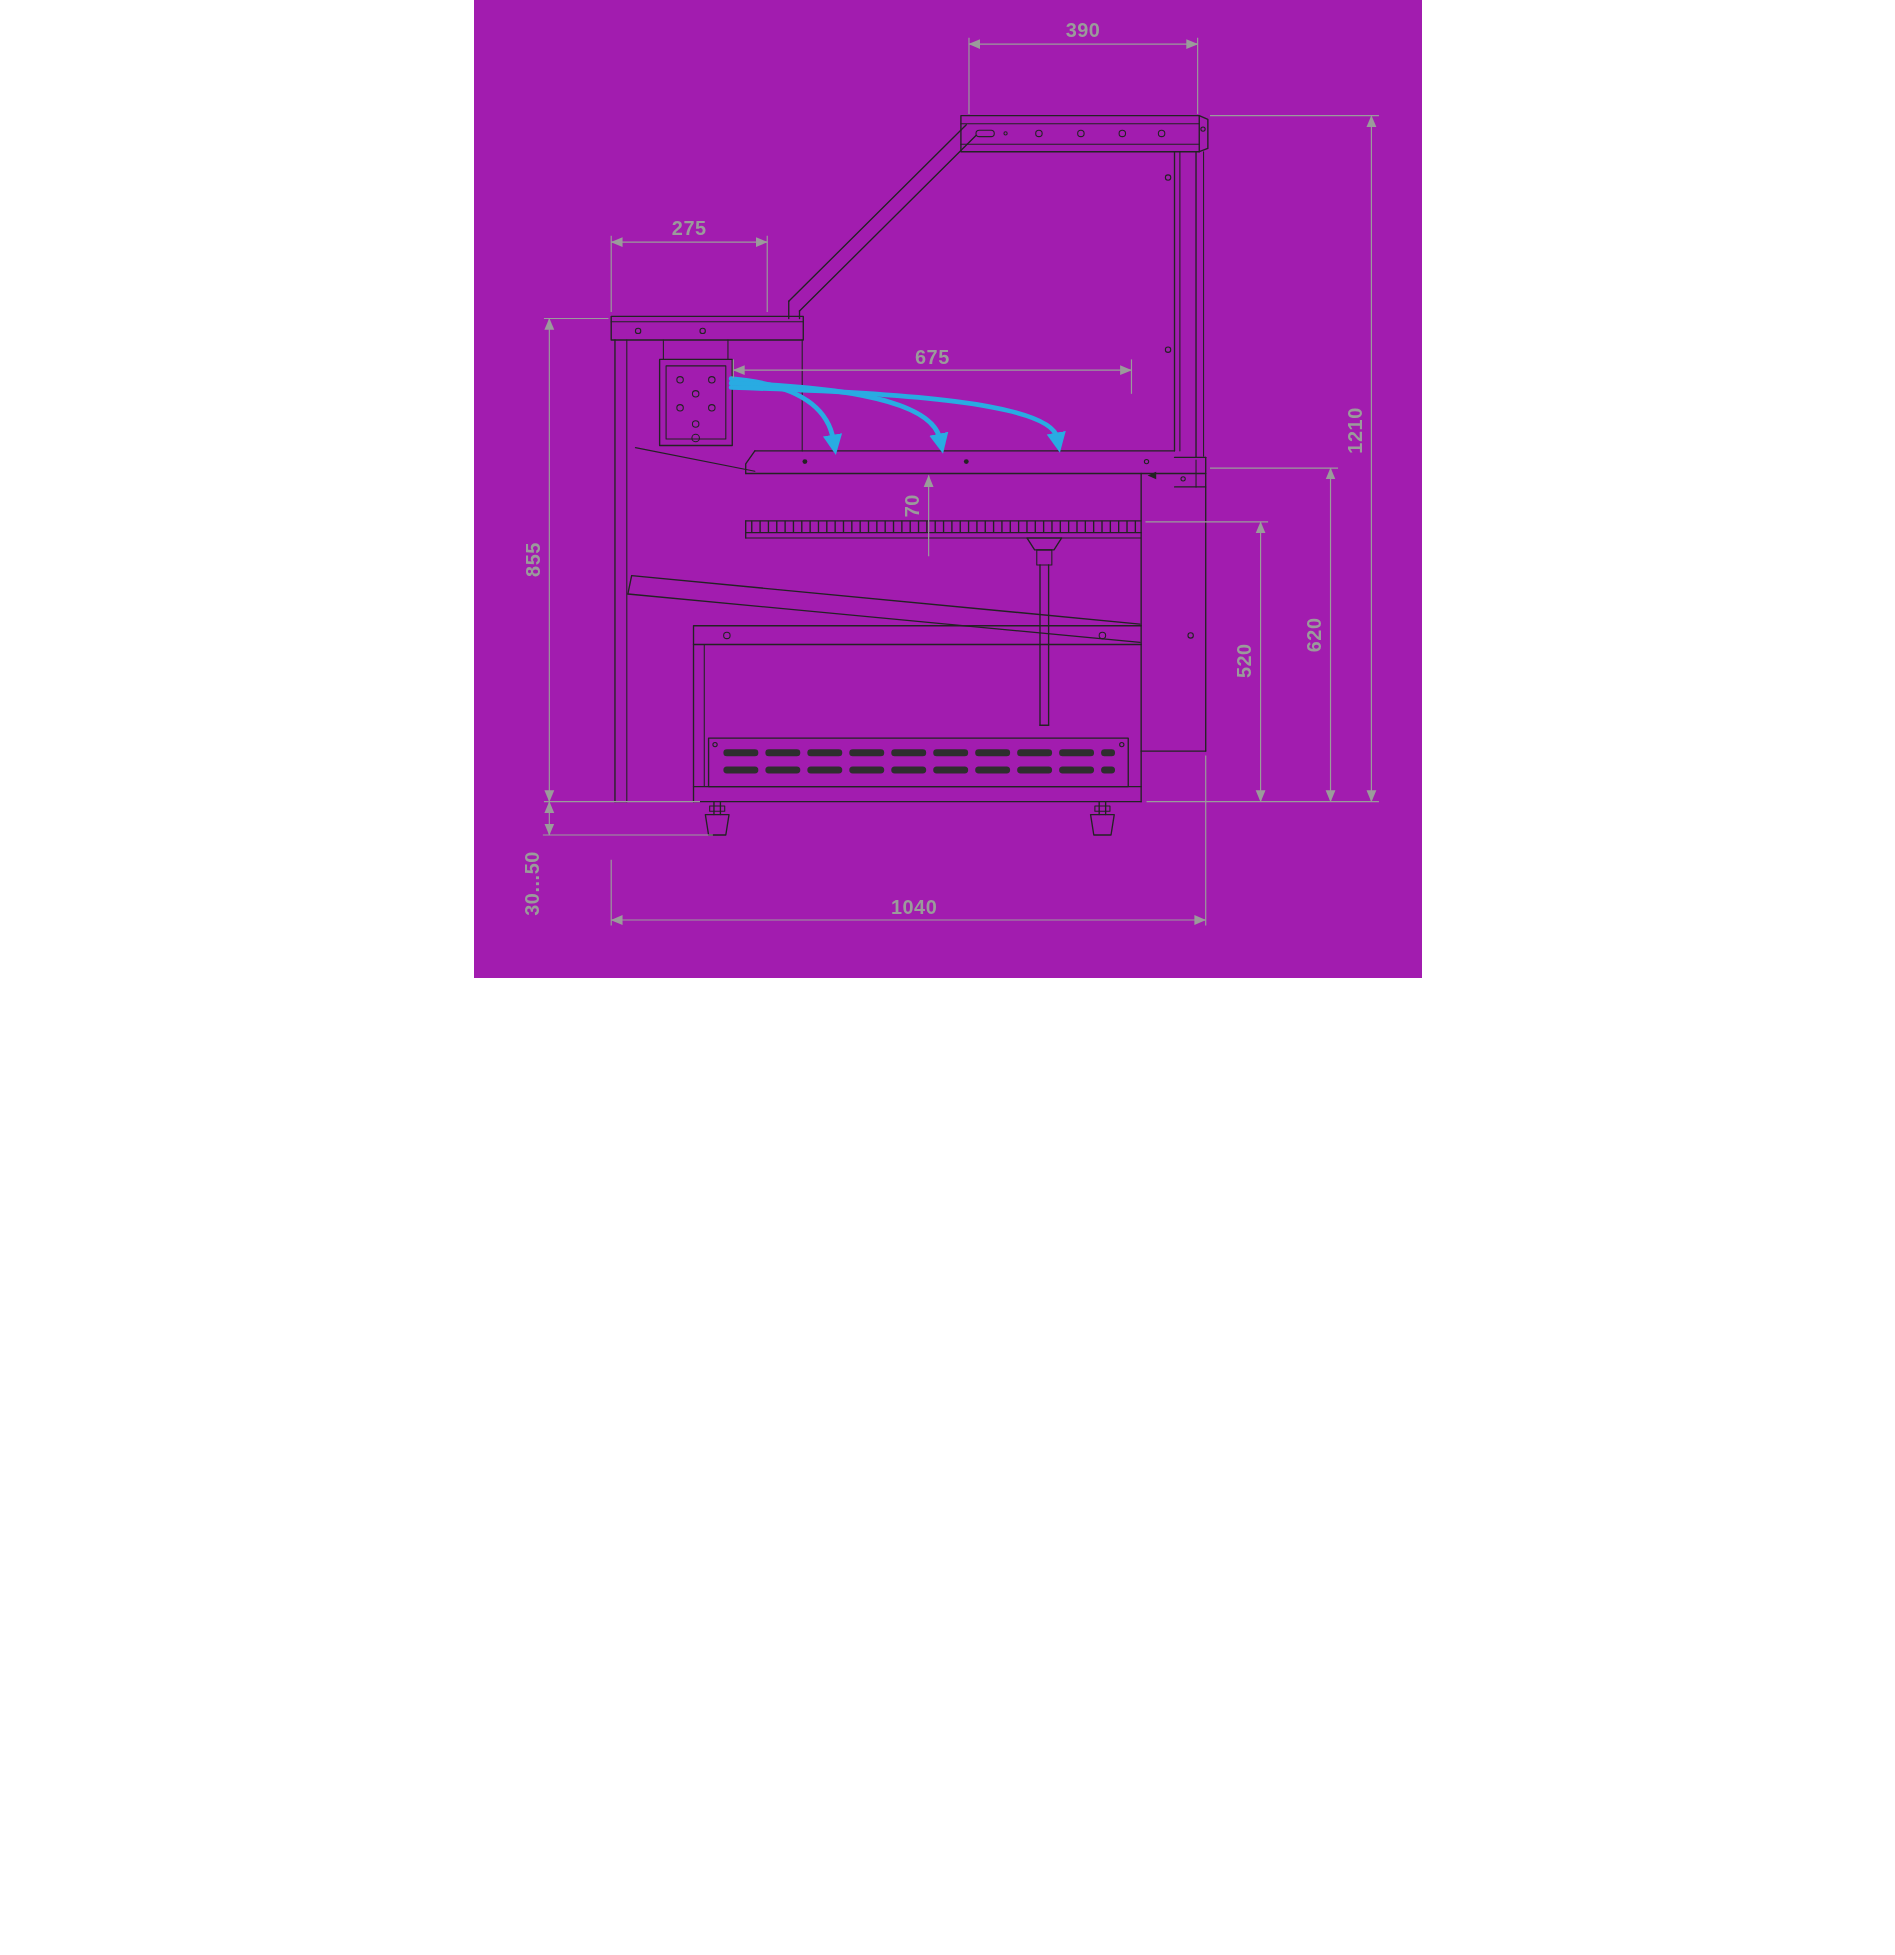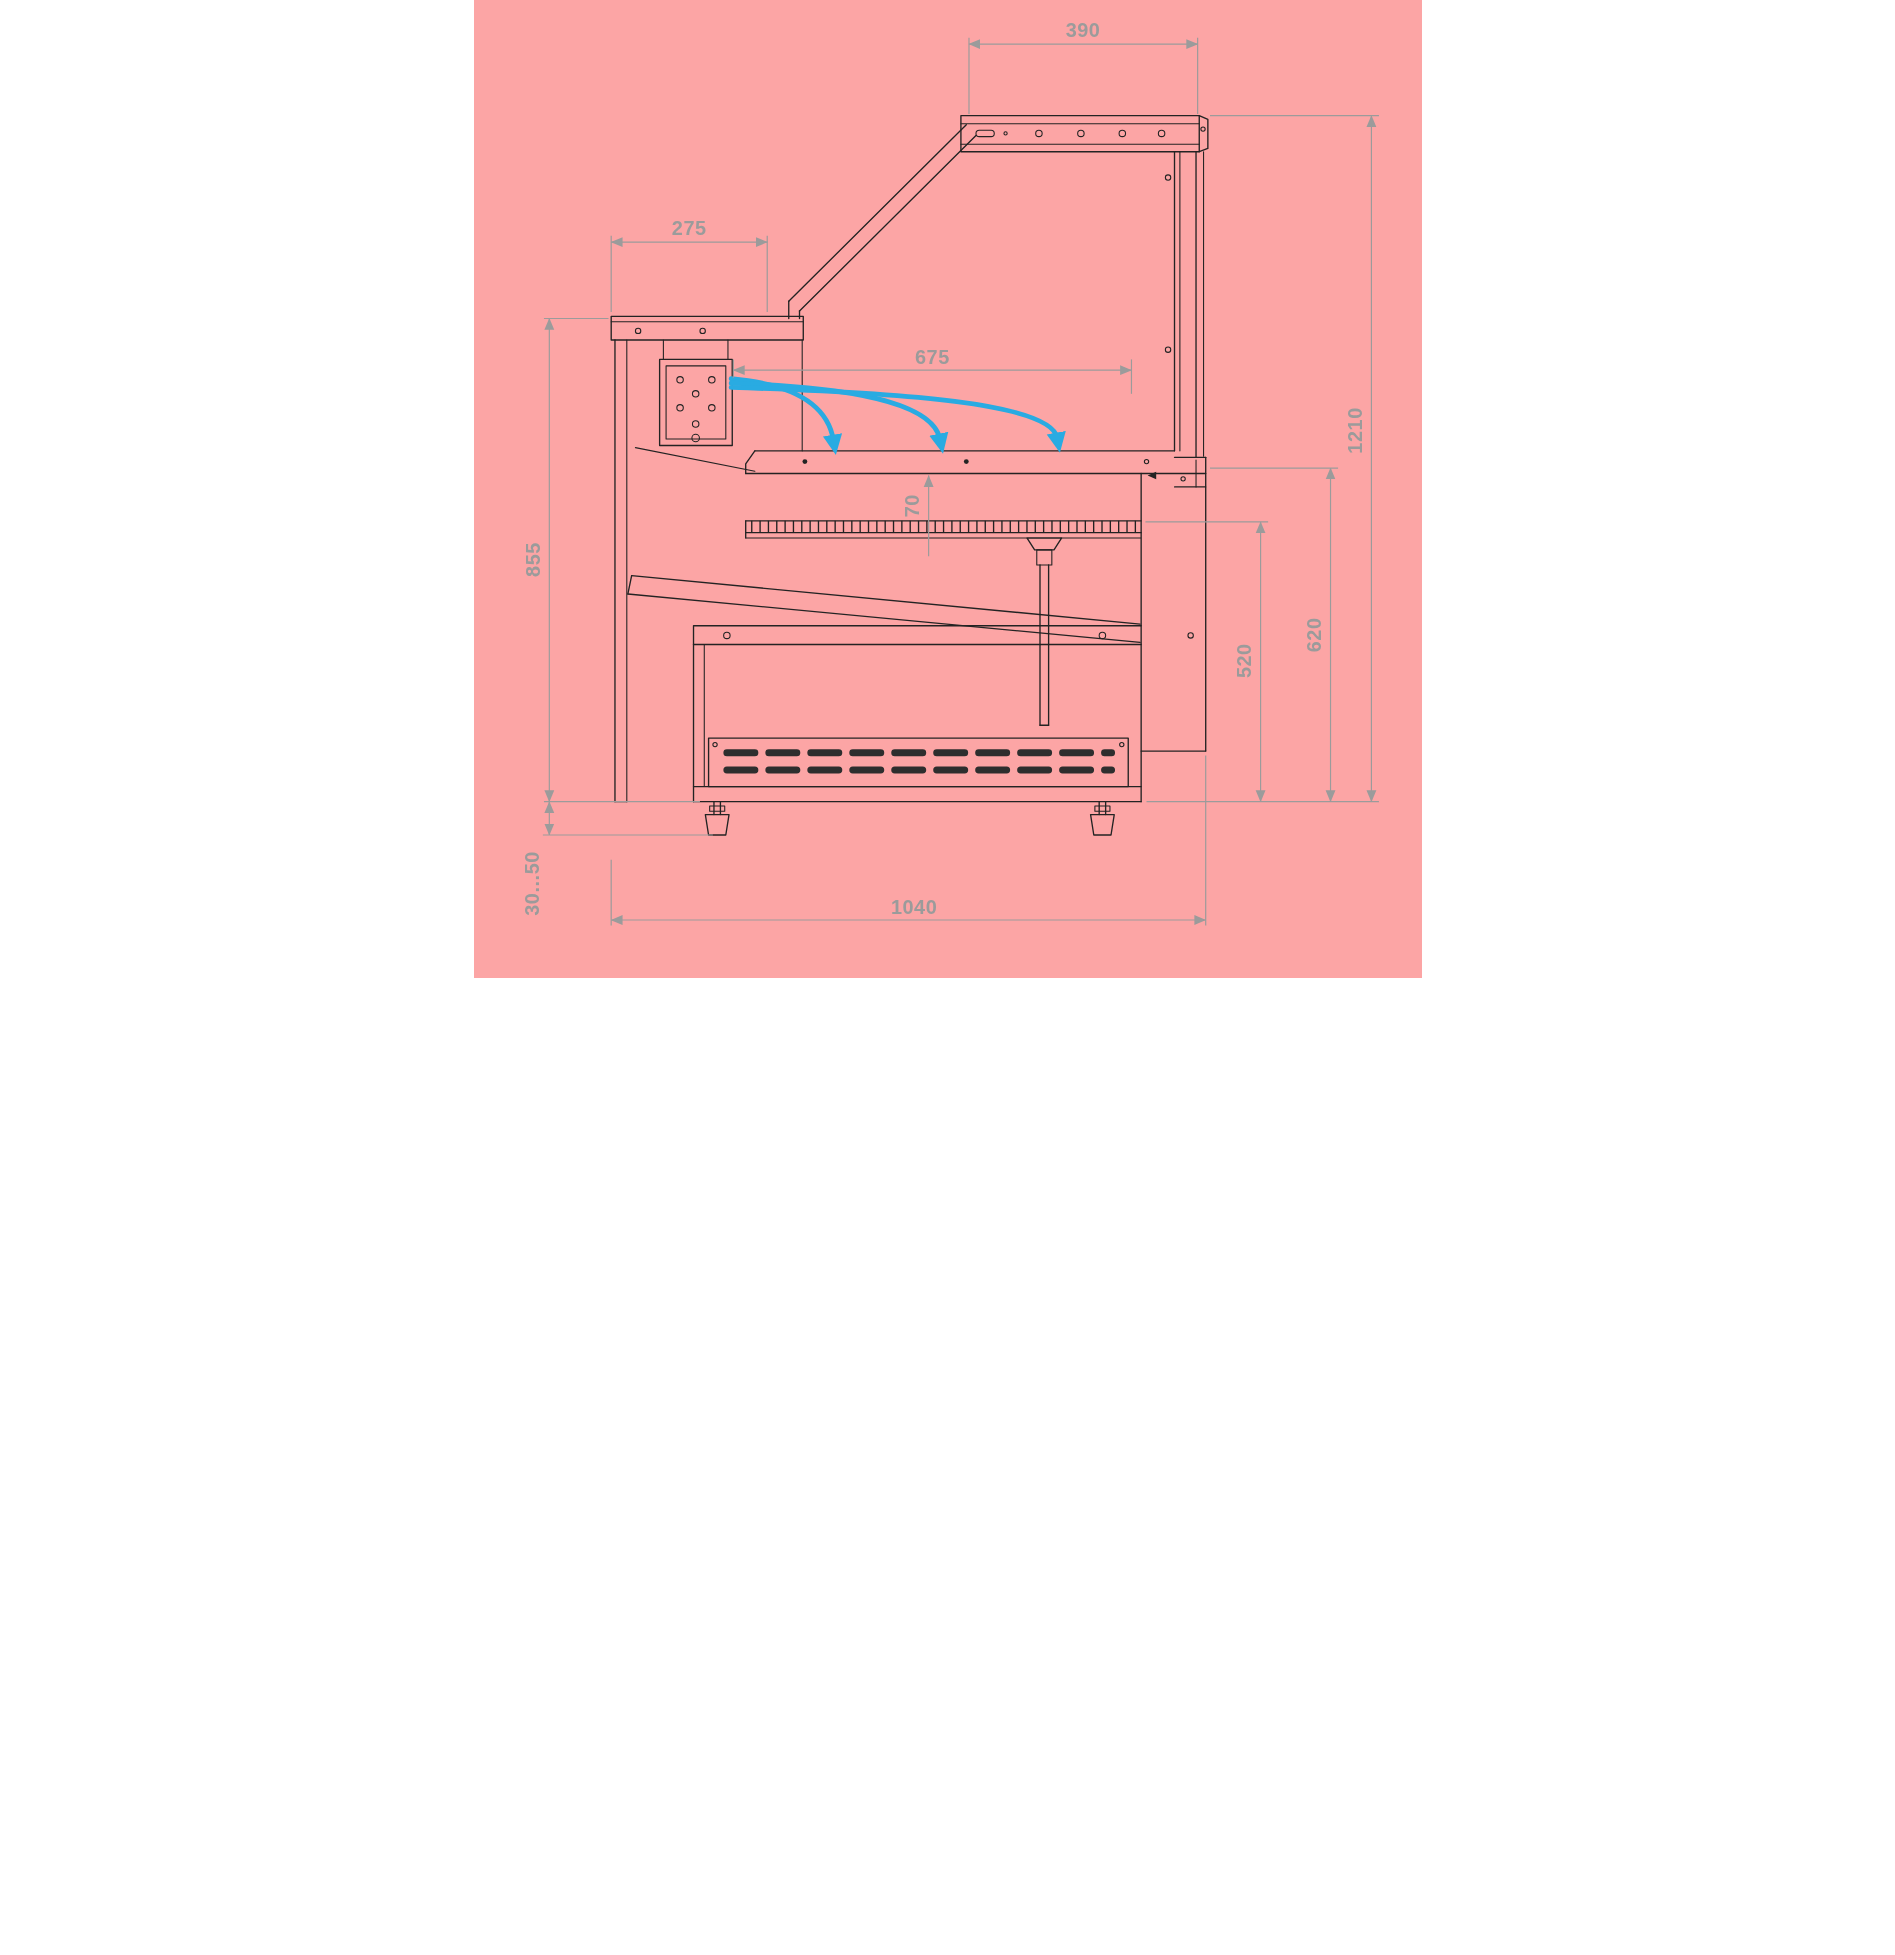--- a/index.html
+++ b/index.html
@@ -1,16 +1,16 @@
 <!DOCTYPE html>
 <html style="font-size:8.6px"><head>
 <meta charset="utf-8">
 <style>
   html,body{margin:0;padding:0;background:#ffffff;}
-  .wrap{width:100%;max-width:948px;margin:0 auto;background:#fca5a5;}
+  .wrap{width:100%;max-width:948px;margin:0 auto;background:#a21caf;}
   svg{display:block;width:100%;height:auto;}
   .lw{stroke:#232323;fill:none;stroke-width:2.5;stroke-linejoin:round;stroke-linecap:round;}
   .lw-thin{stroke:#232323;fill:none;stroke-width:2;}
   .fillk{fill:#232323;stroke:none;}
   .dim{stroke:#9b9b9b;fill:none;stroke-width:2.2;}
   .dim-label{font:700 37px "Liberation Sans","DejaVu Sans",sans-serif;fill:#9b9b9b;letter-spacing:1px;stroke:none;}
   .flow{stroke:#29abe2;fill:none;stroke-width:9;stroke-linecap:round;}
 </style>
 </head>
 <body>

